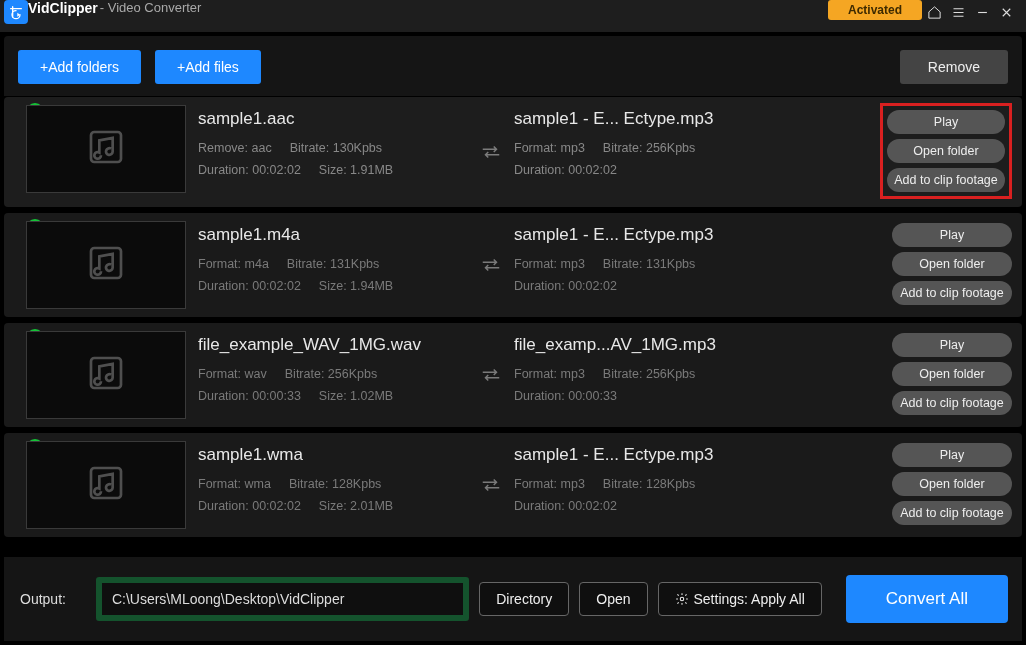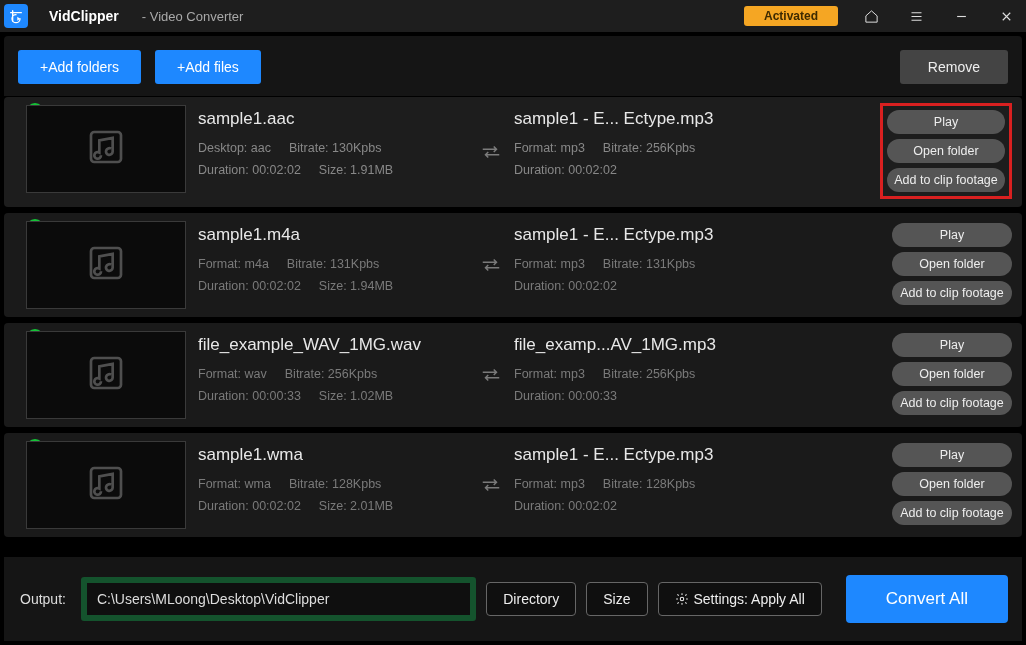--- a/index.html
+++ b/index.html
@@ -10,23 +10,23 @@
   font-family: -apple-system, "Segoe UI", Arial, sans-serif;
   color: #e8e8e8;
   overflow: hidden;
   display: flex;
   flex-direction: column;
 }
 .titlebar {
   height: 32px;
   background: #1e1e1e;
   display: flex;
-  align-items: center;
+  align-items: flex-start;
   padding: 0 8px 0 4px;
-  gap: 21px;
+  gap: 0;
 }
 .app-logo {
   width: 24px; height: 24px;
   background: #1e88ff;
   border-radius: 4px;
   display: flex; align-items: center; justify-content: center;
 }
 .app-logo svg { width: 16px; height: 16px; }
 .app-name { font-weight: 600; font-size: 14px; color: #fff; }
 .app-sub { font-size: 13px; color: #a9a9a9; margin-left: 2px; }
@@ -164,21 +164,21 @@
 .actions.boxed .action-btn { width: 118px; }
 
 .footer {
   display: flex;
   align-items: center;
   gap: 10px;
   padding: 18px 14px 18px 16px;
   background: #151515;
   margin: 0 4px 4px 4px;
 }
-.footer-label { font-size: 14px; color: #ddd; margin-right: 5px; }
+.footer-label { font-size: 14px; color: #ddd; margin-right: 20px; }
 .output-path {
   flex: 1;
   background: #0f0f0f;
   border: 6px solid #14532d;
   color: #ddd;
   font-size: 14px;
   padding: 8px 10px;
   border-radius: 3px;
 }
 .footer-btn {
@@ -255,21 +255,21 @@
       </div>
     <div class="thumb">
       <span><svg viewBox="0 0 24 24" fill="none" stroke="#888" stroke-width="1.6">
             <rect x="3" y="3" width="18" height="18" rx="2"></rect>
             <path d="M9 17a2 2 0 1 1-1-1.7V8l8-1.5v8.2a2 2 0 1 1-1-1.7"></path>
           </svg></span>
     </div>
     <div class="col src">
       <div class="filename">sample1.aac</div>
       <div class="meta-row">
-        <span>Desktop: aac</span>
+        <span>Remove: aac</span>
         <span>Bitrate: 130Kpbs</span>
       </div>
       <div class="meta-row">
         <span>Duration: 00:02:02</span>
         <span>Size: 1.91MB</span>
       </div>
     </div>
     <div class="arrow">
         <svg viewBox="0 0 24 16" fill="none" stroke="#bbb" stroke-width="1.6">
           <path d="M3 5h15M15 2l3 3-3 3M21 11H6M9 8l-3 3 3 3"></path>
@@ -422,21 +422,21 @@
       <button class="action-btn">Open folder</button>
       <button class="action-btn">Add to clip footage</button>
     </div>
   </div>
   </div>
 
 <div class="footer">
   <span class="footer-label">Output:</span>
   <input class="output-path" value="C:\Users\MLoong\Desktop\VidClipper" style="">
   <button class="footer-btn">Directory</button>
-  <button class="footer-btn">Size</button>
+  <button class="footer-btn">Open</button>
   <button class="footer-btn settings">
     <svg viewBox="0 0 24 24" fill="none" stroke="currentColor" stroke-width="1.8">
       <circle cx="12" cy="12" r="3"></circle>
         <path d="M12 2v3M12 19v3M4.2 4.2l2.1 2.1M17.7 17.7l2.1 2.1M2 12h3M19 12h3M4.2 19.8l2.1-2.1M17.7 6.3l2.1-2.1"></path>
     </svg>
     <span>Settings: Apply All</span>
   </button>
   <button class="convert-all">Convert All</button>
 </div>
 

